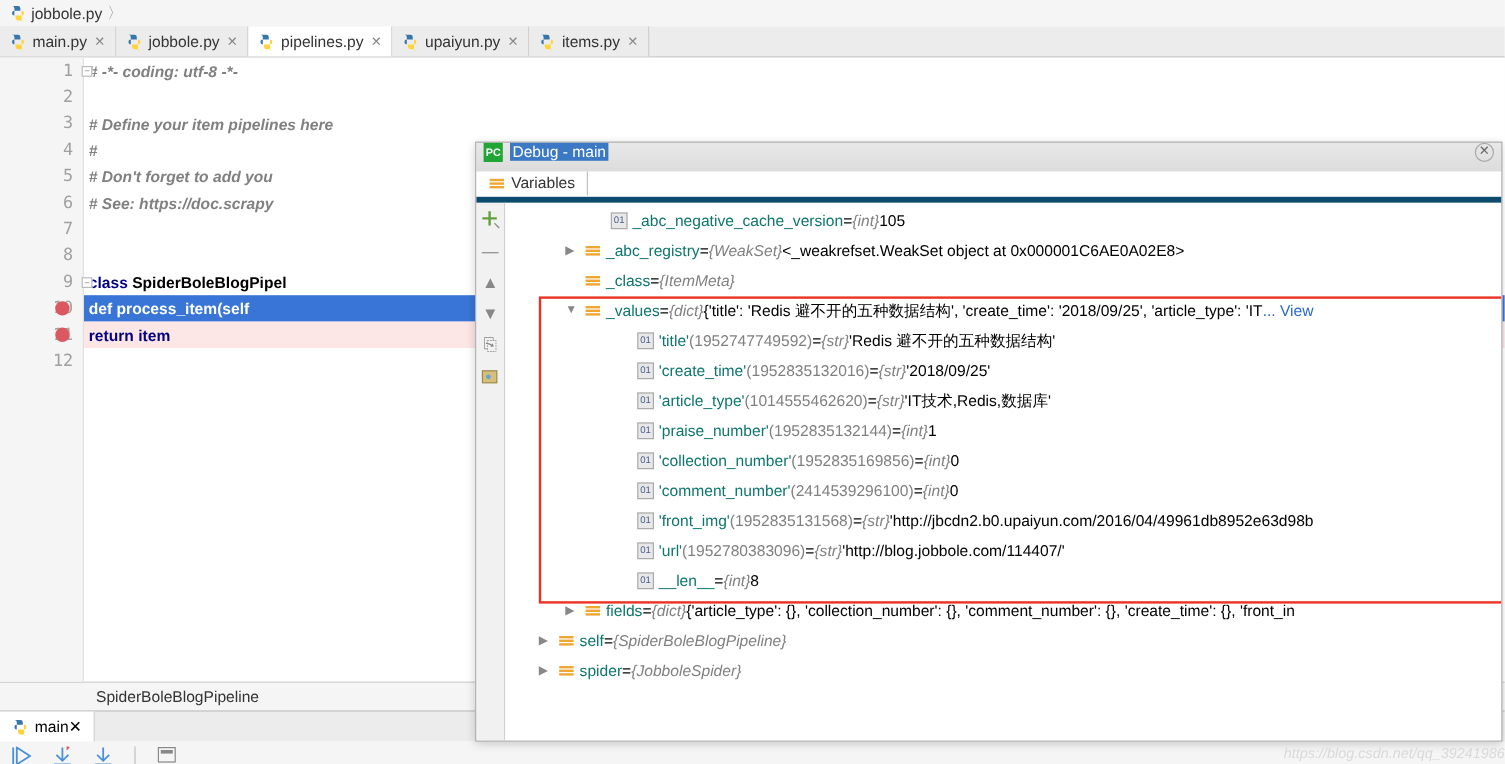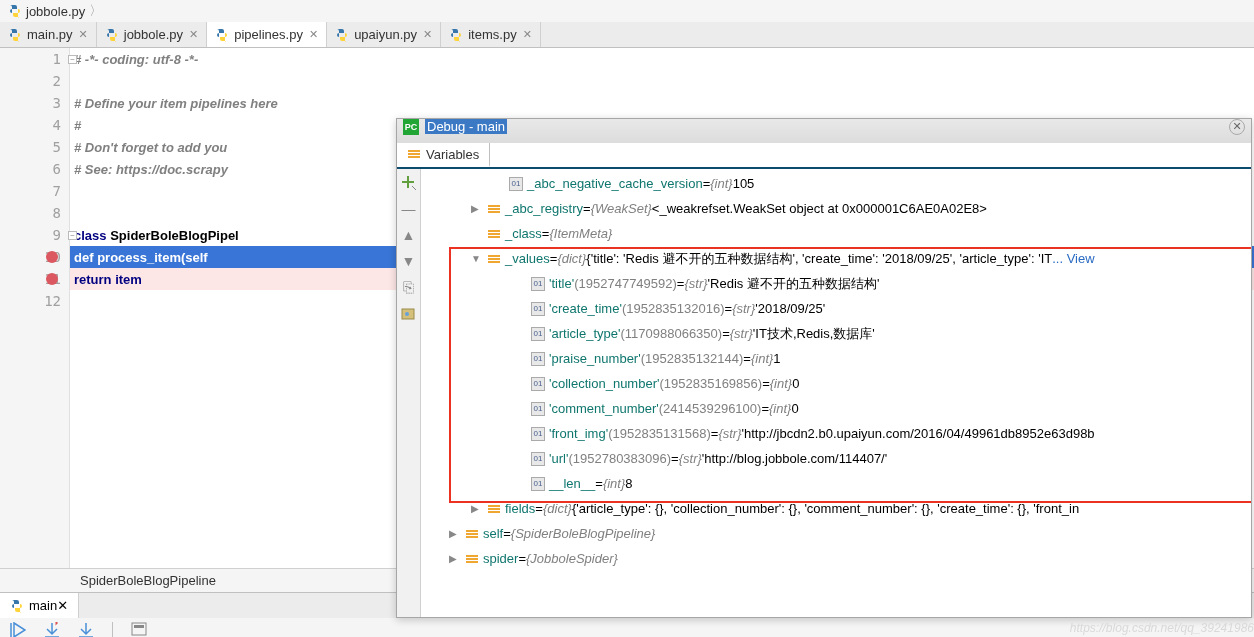--- a/index.html
+++ b/index.html
@@ -42,21 +42,21 @@
 .bottom-toolbar { display: flex; gap: 18px; padding: 4px 10px; background: #f5f5f5; align-items: center; }
 .bottom-toolbar svg { width: 16px; height: 16px; }
 
 
 .debug-win { position: absolute; left: 396px; top: 118px; width: 856px; height: 500px; background: #f1f1f1; border: 1px solid #a6a6a6; box-shadow: 0 2px 8px rgba(0,0,0,0.2); }
 .debug-title { height: 24px; background: linear-gradient(#e8e8e8,#dcdcdc); display: flex; align-items: flex-start; padding: 0 6px; }
 .debug-title .pc-icon { width: 16px; height: 16px; background: #21a636; margin-right: 6px; display: inline-flex; align-items: center; justify-content: center; font-size: 9px; color: #fff; font-weight: bold; }
 .debug-title .title-sel { background: #3b79c4; color: #fff; padding: 0 2px; }
 .debug-title .dbg-close { margin-left: auto; color: #666; width: 16px; height: 16px; border-radius: 50%; border: 1px solid #aaa; text-align: center; line-height: 13px; font-size: 11px; }
 
-.vars-hdr { height: 26px; background: #fff; border-bottom: 2px solid #0c4a6e; display: flex; }
+.vars-hdr { height: 26px; background: #fff; border-bottom: 5px solid #0c4a6e; display: flex; }
 .vars-tab { padding: 4px 10px; border-right: 1px solid #c0c0c0; border-bottom: 2px solid transparent; display: flex; align-items: center; gap: 5px; }
 .vars-tab .dict-icon { width: 14px; height: 14px; }
 .vars-tab span { color: #333; }
 
 .debug-body { display: flex; height: calc(100% - 50px); }
 .dbg-tool { width: 24px; background: #f1f1f1; border-right: 1px solid #d0d0d0; display: flex; flex-direction: column; align-items: center; padding-top: 6px; gap: 10px; }
 .dbg-tool svg, .dbg-tool div { width: 16px; height: 16px; }
 .tool-icon { color: #888; font-size: 14px; text-align: center; }
 
 .var-tree { flex: 1; background: #fff; overflow: hidden; padding: 2px 0; position: relative; }
@@ -311,21 +311,21 @@
           <span class="var-name">'create_time'</span>
           <span class="var-addr"> (1952835132016)</span>
           <span> = </span>
           <span class="var-type">{str}</span>
           <span class="var-val"> '2018/09/25'</span>
         </div>
         <div class="tree-row" style="padding-left: 94px;">
           <span class="arrow"></span>
           <span class="int-i">01</span>
           <span class="var-name">'article_type'</span>
-          <span class="var-addr"> (1170988066350)</span>
+          <span class="var-addr"> (1014555462620)</span>
           <span> = </span>
           <span class="var-type">{str}</span>
           <span class="var-val"> 'IT技术,Redis,数据库'</span>
         </div>
         <div class="tree-row" style="padding-left: 94px;">
           <span class="arrow"></span>
           <span class="int-i">01</span>
           <span class="var-name">'praise_number'</span>
           <span class="var-addr"> (1952835132144)</span>
           <span> = </span>

